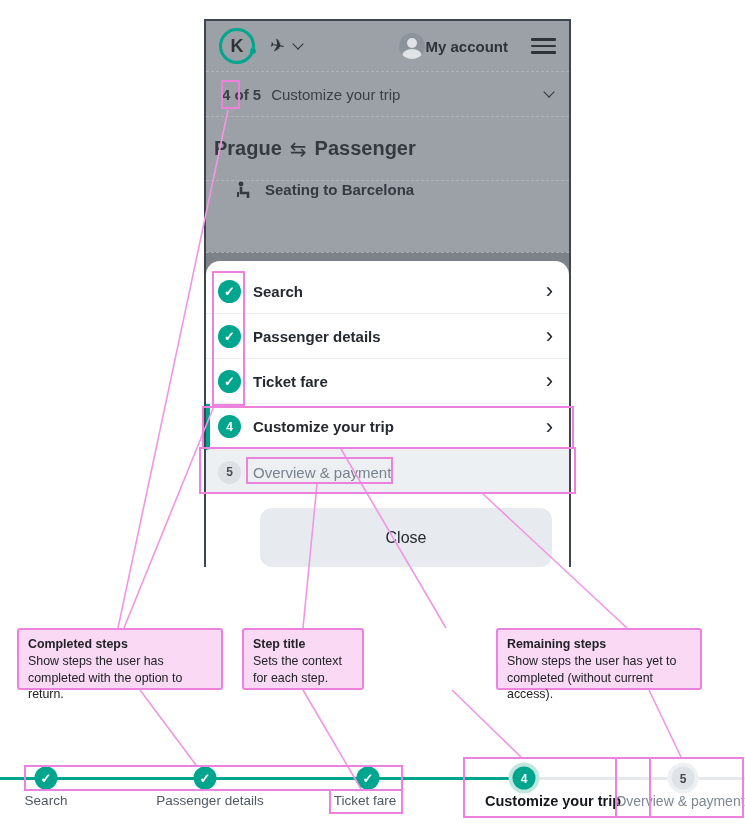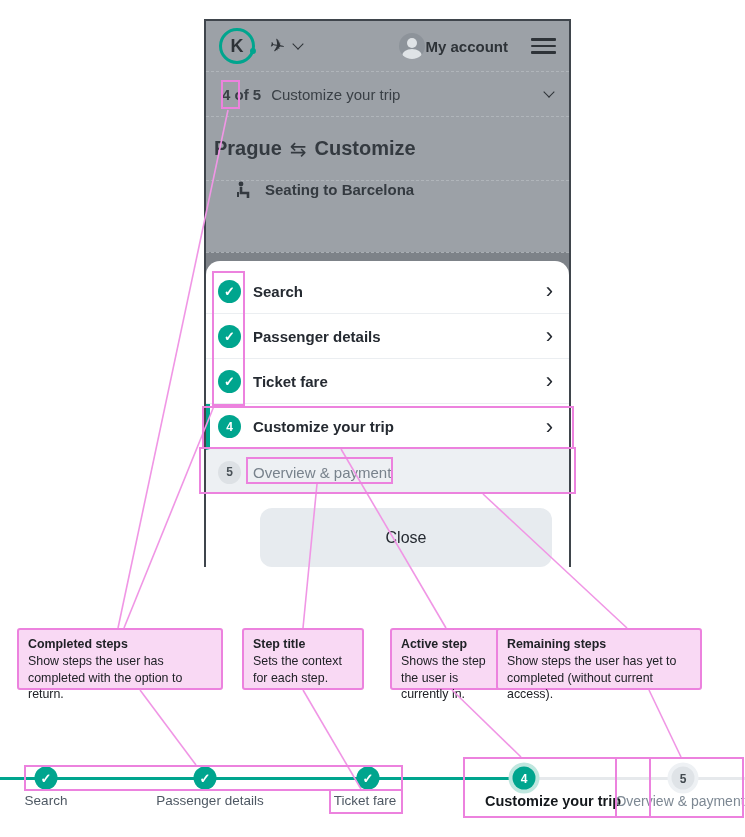--- a/index.html
+++ b/index.html
@@ -107,21 +107,21 @@
 
     <div class="ph-stepbar">
       <span class="progress">4 of 5</span>
       <span>Customize your trip</span>
       <span class="chev-down"></span>
     </div>
 
     <div class="ph-title">
       <span>Prague</span>
       <span class="swap">⇆</span>
-      <span>Customize</span>
+      <span>Passenger</span>
     </div>
 
     <div class="ph-seating">
       <svg width="17" height="19" viewBox="0 0 17 19">
         <circle cx="5" cy="3" r="2.4" fill="#343a40"></circle>
         <path d="M5 6 v6 h7 v5" stroke="#343a40" stroke-width="2.6" fill="none"></path>
         <path d="M2 11 v5" stroke="#343a40" stroke-width="2" fill="none"></path>
       </svg>
       <span>Seating to Barcelona</span>
     </div>
@@ -181,24 +181,20 @@
   <div class="nlabel bold" style="left:553px;">Customize your trip</div>
   <div class="nlabel dim" style="left:680px;">Overview &amp; payment</div>
 
   <div class="note" style="left:242px;width:122px;">
     <div class="ntitle">Step title</div>
     <div>Sets the context for each step.</div>
   </div>
   <div class="note" style="left:17px;width:206px;">
     <div class="ntitle">Completed steps</div>
     <div>Show steps the user has completed with the option to return.</div>
-  </div>
-  <div class="note" style="left:390px;width:116px;">
-    <div class="ntitle">Active step</div>
-    <div>Shows the step the user is currently in.</div>
   </div>
   <div class="note" style="left:496px;width:206px;">
     <div class="ntitle">Remaining steps</div>
     <div>Show steps the user has yet to completed (without current access).</div>
   </div>
 
   <div class="pbox" style="left:221px;top:80px;width:19px;height:29px;"></div>
   <div class="pbox" style="left:212px;top:271px;width:33px;height:135px;"></div>
   <div class="pbox" style="left:202px;top:406px;width:372px;height:43px;"></div>
   <div class="pbox" style="left:199px;top:447px;width:377px;height:47px;"></div>

